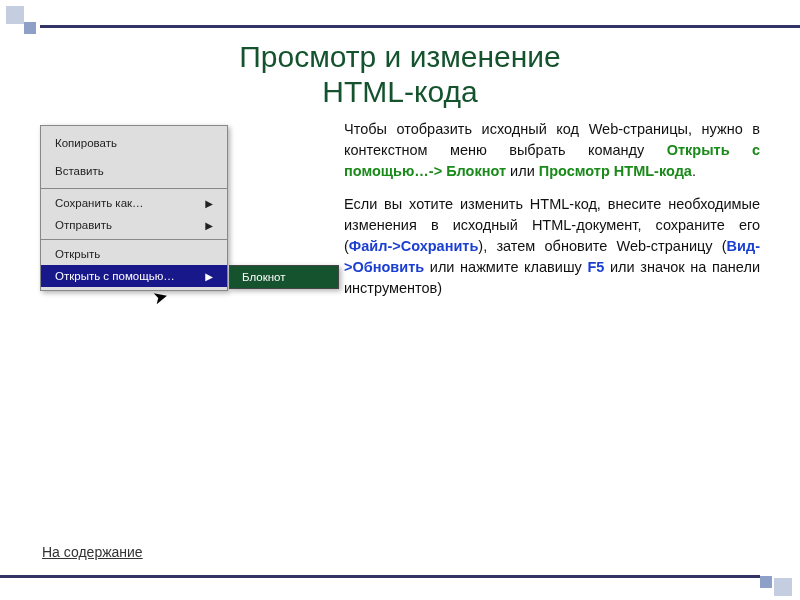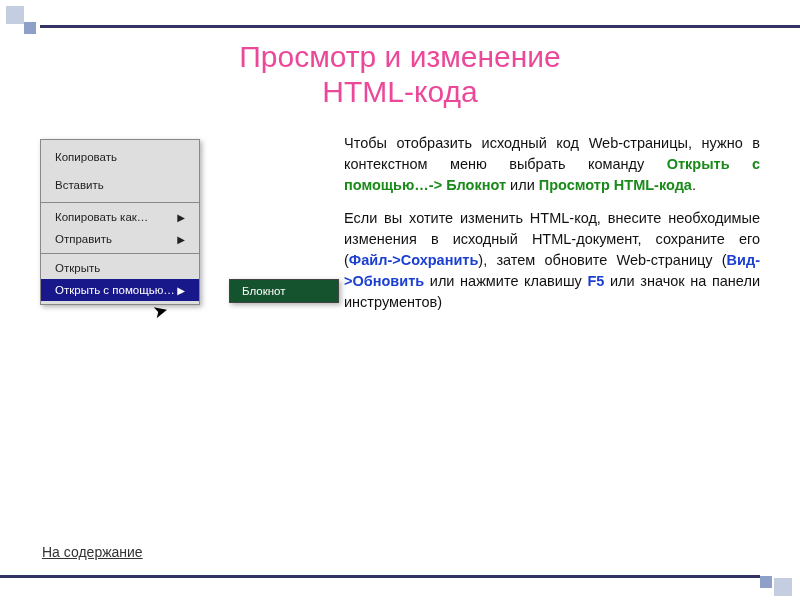--- a/index.html
+++ b/index.html
@@ -23,34 +23,34 @@
   .deco-bl .sq2 { position:absolute; bottom:0px; left:774px; width:18px; height:18px; background:#c5cde0;}
 
   .slide {
     position: absolute; top: 40px; left: 0; right: 0; bottom: 30px;
     padding: 0 40px 0 40px;
   }
   .title {
     text-align: center;
     font-size: 30px;
     font-weight: normal;
-    color: #ec4899;
+    color: #14532d;
     line-height: 1.15;
-    margin-bottom: 24px;
+    margin-bottom: 10px;
   }
   .content { display: flex; gap: 24px; }
   .left { width: 280px; flex-shrink:0; margin-top:6px;}
   .right { flex:1; font-size: 14.5px; line-height:1.45; color:#111; text-align: justify;}
   .right p { margin-bottom: 12px; }
   .hl-green { color:#1a8a1a; font-weight:bold; }
   .hl-blue { color:#1a3fd1; font-weight:bold; }
 
   
   .ctx {
-    width: 160px;
+    width: 188px;
     background: #dedede;
     border: 1px solid #888;
     box-shadow: 2px 2px 5px rgba(0,0,0,.3);
     font-size: 11.5px;
     color:#222;
     position: relative;
   }
   .ctx .grp { padding: 3px 0; }
   .ctx .sep { height:1px; background:#888; margin:0; }
   .ctx .item {
@@ -106,21 +106,21 @@
           <div class="item spaced">
               <span>Копировать</span>
             </div>
           <div class="item spaced">
               <span>Вставить</span>
             </div>
         </div>
         <div class="sep"></div>
         <div class="grp">
           <div class="item">
-              <span>Копировать как…</span>
+              <span>Сохранить как…</span>
               <span class="arrow">▶</span>
             </div>
           <div class="item">
               <span>Отправить</span>
               <span class="arrow">▶</span>
             </div>
         </div>
         <div class="sep"></div>
         <div class="grp">
           <div class="item">

